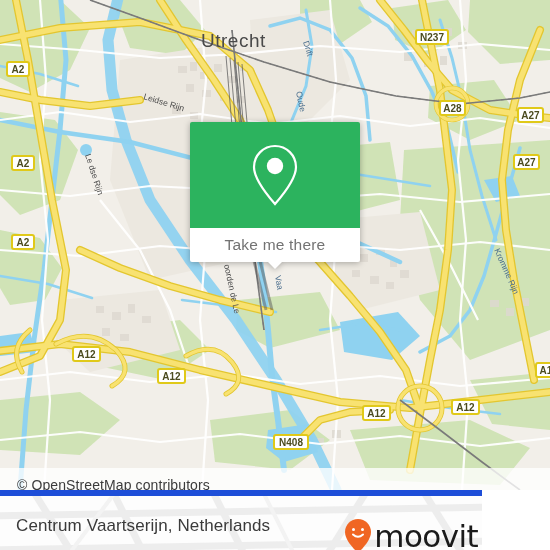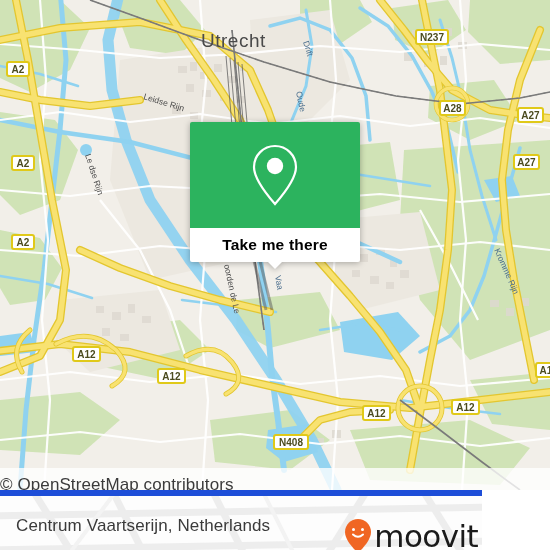--- a/index.html
+++ b/index.html
@@ -36,23 +36,23 @@
     left: 0;
     top: 468px;
     width: 550px;
     height: 22px;
     background: rgba(255,255,255,0.78);
     display: flex;
     align-items: center;
     z-index: 40;
   }
   #attribution .attr-text {
-    font-size: 17px;
+    font-size: 14px;
     color: #3b3b3b;
-    padding-left: 0;
+    padding-left: 17px;
     letter-spacing: .1px;
     white-space: nowrap;
     margin-top: 12px;
   }
 
   
   #popup {
     position: absolute;
     left: 190px;
     top: 122px;
@@ -72,23 +72,22 @@
     height: 34px;
     background: #ffffff;
     display: flex;
     align-items: center;
     justify-content: center;
     border-radius: 0 0 2px 2px;
     position: relative;
   }
   #popup .card-label {
     font-size: 15.5px;
-    color: #000000;
+    color: #737373;
     letter-spacing: .2px;
-    font-weight: bold;
   }
   #popup .tail {
     position: absolute;
     left: 50%;
     bottom: -7px;
     margin-left: -8px;
     width: 0; height: 0;
     border-left: 8px solid transparent;
     border-right: 8px solid transparent;
     border-top: 8px solid #ffffff;

